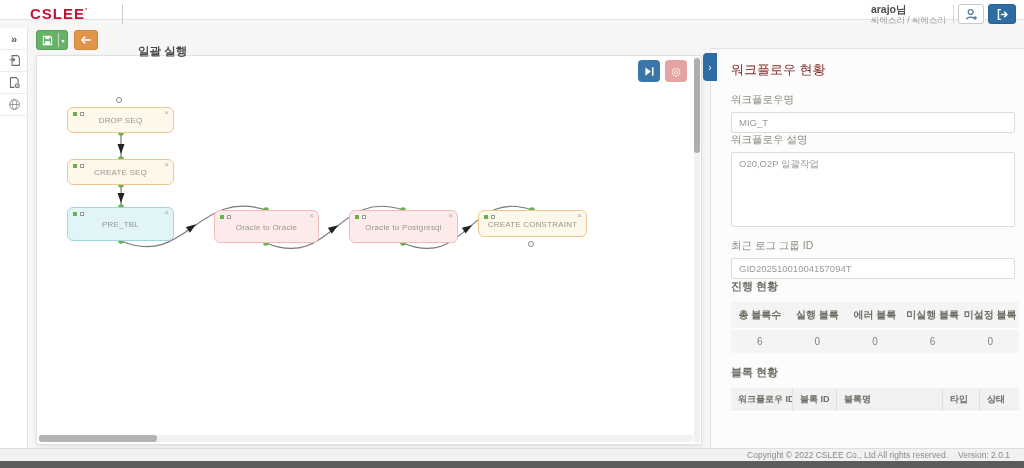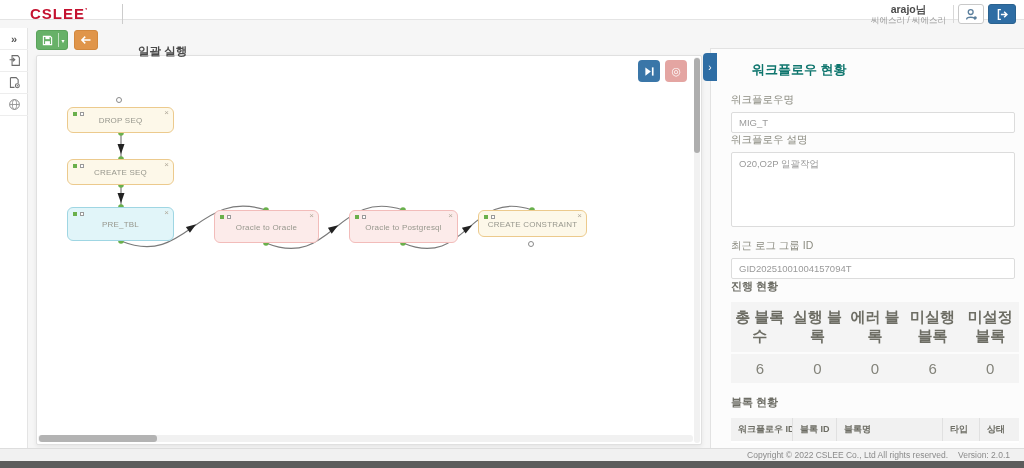--- a/index.html
+++ b/index.html
@@ -6,21 +6,21 @@
   html,body { width:1024px; height:468px; overflow:hidden; }
   body { font-family:"Liberation Sans", sans-serif; background:#f6f6f6; position:relative; }
   .page { position:relative; width:1024px; height:468px; background:#f6f6f6; overflow:hidden; }
 
   
   .topbar { position:absolute; top:0; left:0; width:1024px; height:20px; background:#fff; border-bottom:1px solid #e4e4e4; z-index:20; }
   .logo { position:absolute; left:30px; top:5px; font-size:15px; font-weight:bold; letter-spacing:1px; color:#c41230; }
   .logo sup { font-size:8px; }
   .logo-divider { position:absolute; left:122px; top:4px; height:20px; width:1px; background:#ccc; }
   .page-title { position:absolute; left:138px; top:8px; font-size:11.5px; color:#4a4a4a; font-weight:bold;margin-top:36px; }
-  .user-wrap { position:absolute; right:78px; top:3px; text-align:center; }
+  .user-wrap { position:absolute; right:78px; top:3px; text-align:left; }
   .user-name { font-size:10.5px; font-weight:bold; color:#4a4a4a; display:block; line-height:12px; }
   .user-org  { font-size:8.5px; color:#9a9a9a; display:block; line-height:10px; }
   .user-divider { position:absolute; right:70px; top:5px; height:18px; width:1px; background:#d8d8d8; }
   .btn-user { position:absolute; right:40px; top:4px; width:26px; height:20px; background:#fff; border:1px solid #c9c9c9; border-radius:3px; display:flex; align-items:center; justify-content:center; cursor:pointer; }
   .btn-logout { position:absolute; right:8px; top:4px; width:28px; height:20px; background:#2e6da4; border:1px solid #2a628f; border-radius:3px; display:flex; align-items:center; justify-content:center; cursor:pointer; }
 
   
   .sidebar { position:absolute; top:28px; left:0; width:28px; height:440px; background:#fff; border-right:1px solid #e4e4e4; z-index:15; }
   .side-item { width:28px; height:22px; display:flex; align-items:center; justify-content:center; border-bottom:1px solid #ededed; color:#6b6b6b; cursor:pointer; }
   .side-item.first { font-size:11px; color:#555; font-weight:bold; }
@@ -49,28 +49,28 @@
   .btn-stop { width:22px; height:22px; background:#e4a5a2; border-radius:4px; display:flex; align-items:center; justify-content:center; color:#fff; font-size:11px; cursor:pointer; }
   .v-scroll { position:absolute; right:1px; top:1px; width:6px; height:386px; background:#f1f1f1; border-radius:3px; }
   .v-thumb { position:absolute; top:1px; left:0; width:6px; height:95px; background:#aeaeae; border-radius:3px; cursor:pointer; }
   .h-scroll { position:absolute; left:1px; bottom:2px; height:7px; width:655px; background:#f1f1f1; border-radius:3px; }
   .h-thumb { position:absolute; left:1px; top:0; height:7px; width:118px; background:#b3b3b3; border-radius:3px; cursor:pointer; }
 
   
   .panel { position:absolute; left:710px; top:48px; width:314px; height:400px; background:#fcfcfc; border-left:1px solid #e2e2e2; border-top:1px solid #e2e2e2; z-index:8; overflow:hidden; }
   .panel-tab { position:absolute; left:703px; top:53px; width:14px; height:28px; background:#2e6da4; border-radius:4px 0 0 4px; color:#fff; font-size:10px; display:flex; align-items:center; justify-content:center; z-index:9; cursor:pointer; }
   .panel-inner { padding:12px 10px 0 20px; }
-  .panel-title { font-size:13px; font-weight:bold; color:#0f766e; margin-bottom:14px;margin-left:21px; }
+  .panel-title { font-size:13px; font-weight:normal; color:#7f1d1d; margin-bottom:14px; }
   .f-label { font-size:10.5px; color:#8b8b80; margin-bottom:5px; }
   .f-input { width:284px; height:21px; background:#fff; border:1px solid #dcdcdc; border-radius:2px; font-size:9.5px; color:#9a9a9a; padding:0 7px; font-family:"Liberation Sans", sans-serif; display:block; }
   .f-textarea { width:284px; height:75px; background:#fff; border:1px solid #dcdcdc; border-radius:2px; font-size:9.5px; color:#9a9a9a; padding:5px 7px; resize:none; font-family:"Liberation Sans", sans-serif; margin-bottom:12px; display:block; }
   .sec-title { font-size:11px; font-weight:bold; color:#6e6e66; margin-bottom:8px; }
   .prog-table { width:288px; margin-bottom:12px; }
   .prog-row { display:flex; background:#f4f4f4; margin-bottom:2px; }
-  .prog-cell { flex:1; text-align:center; font-size:15px; padding:6px 0; color:#6d6d64; }
+  .prog-cell { flex:1; text-align:center; font-size:10px; padding:6px 0; color:#6d6d64; }
   .prog-row.head .prog-cell { font-weight:bold; }
   .prog-row.vals .prog-cell { color:#83837a; }
   .blk-table { width:288px; position:relative; }
   .blk-row { display:flex; background:#f8f8f8; border-bottom:2px solid #fff; }
   .blk-row.head { background:#f1f1f1; }
   .blk-cell { font-size:9px; padding:5px 4px 5px 7px; color:#5f5f58; overflow:hidden; white-space:nowrap; }
   .blk-row.head .blk-cell { font-weight:bold; color:#6d6d64; border-right:1px solid #e0e0e0; }
   .blk-row.head .blk-cell:last-child { border-right:none; }
   .c1 { width:62px; } .c2 { width:44px; } .c3 { width:106px; } .c4 { width:37px; } .c5 { width:39px; }
 

